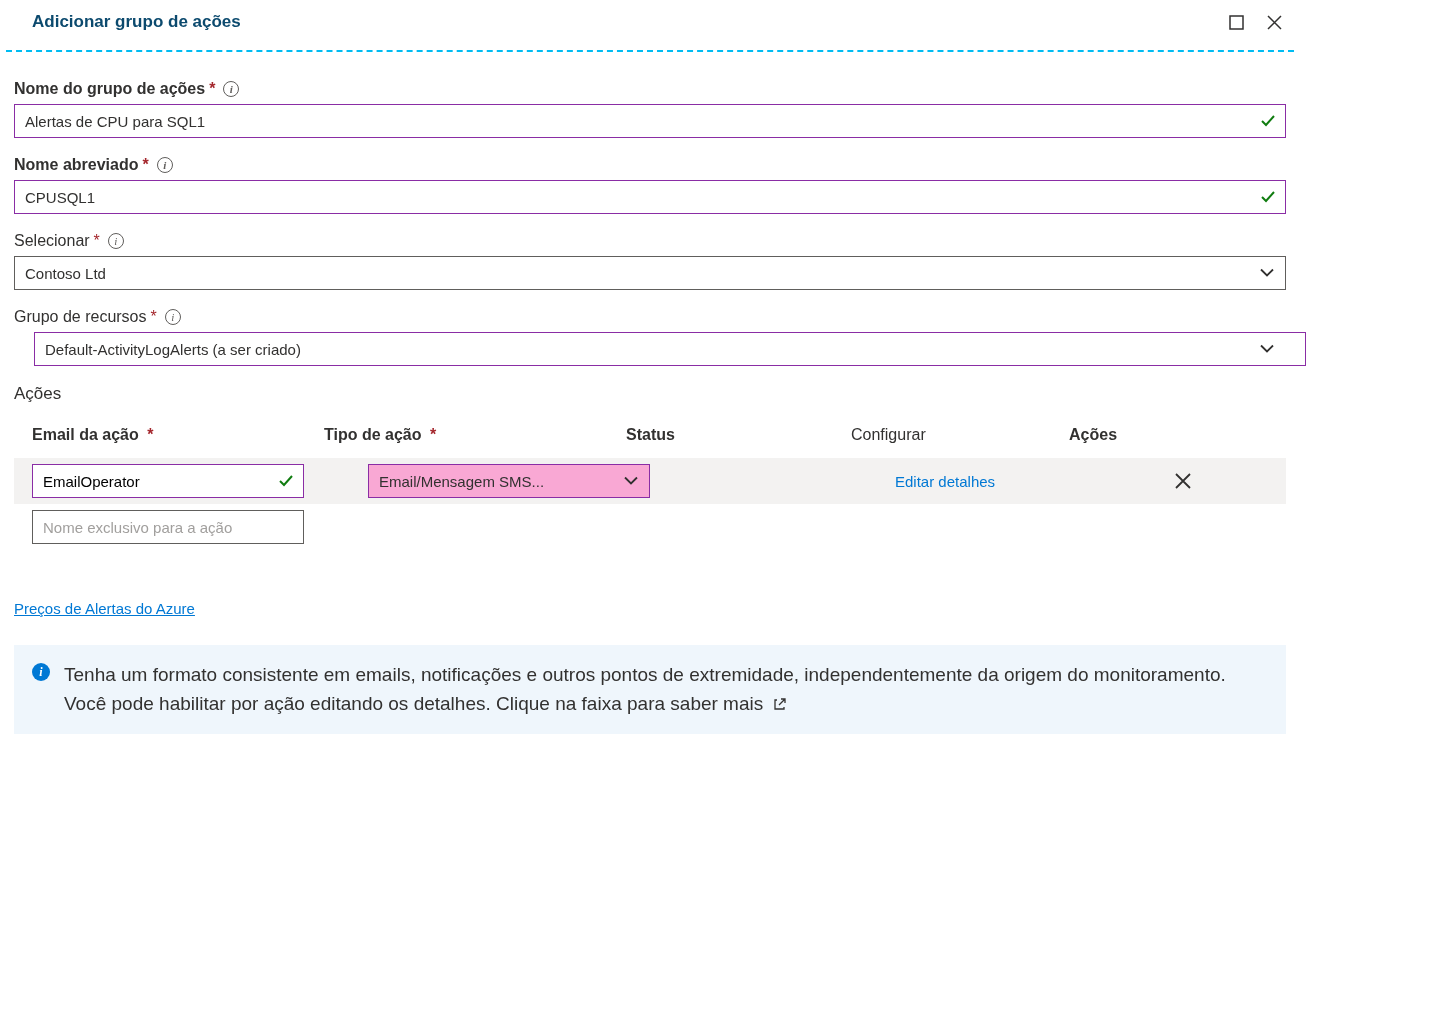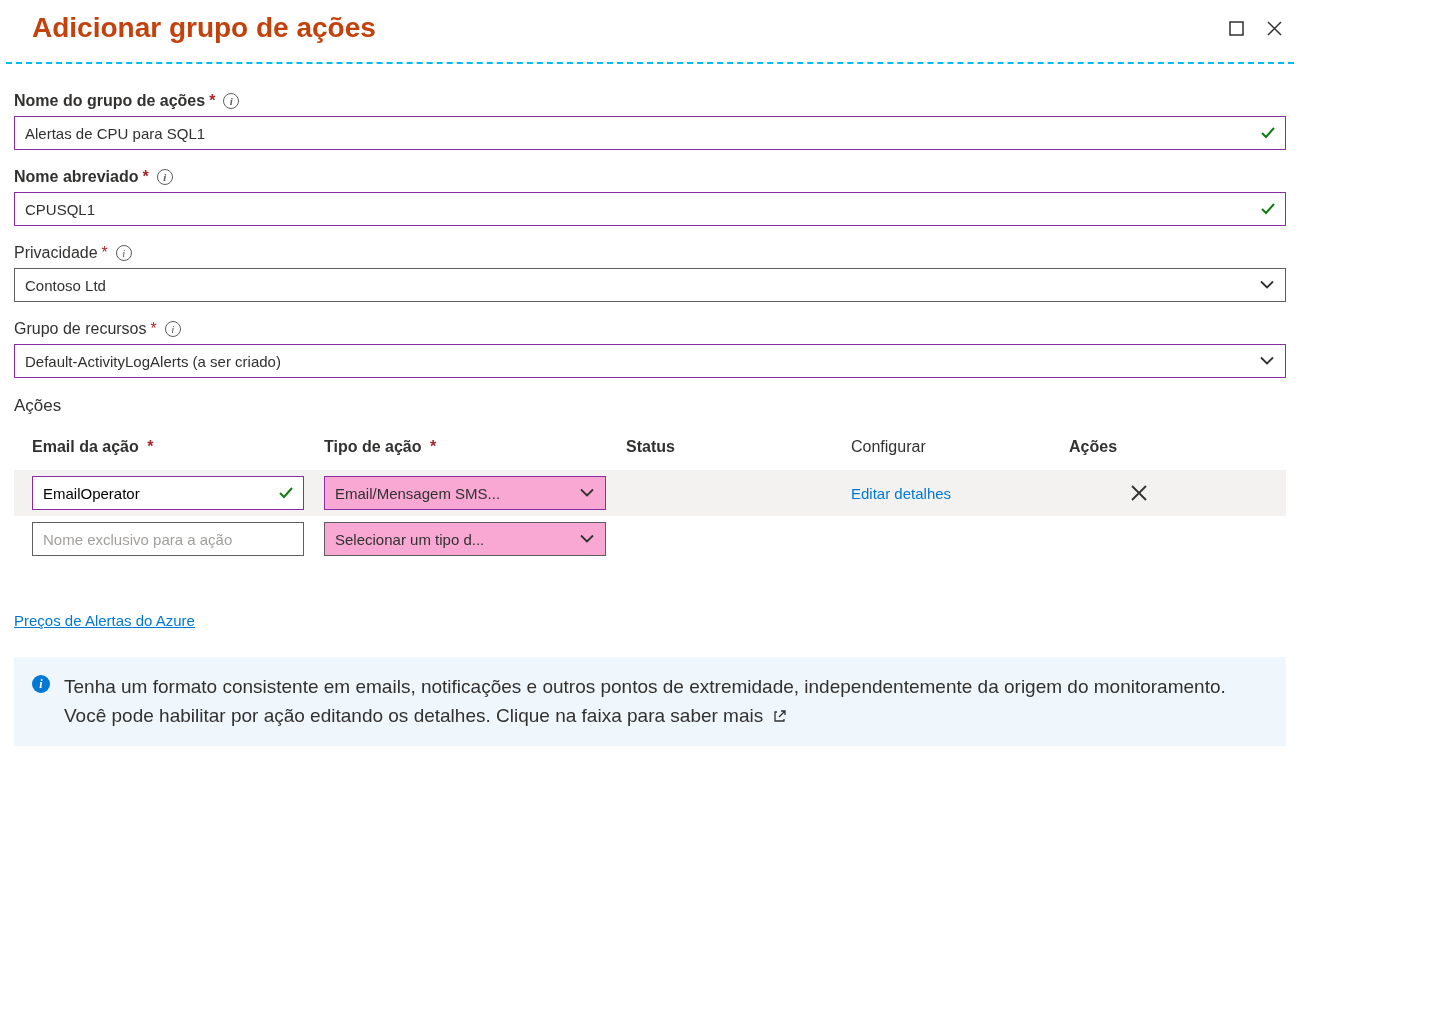--- a/index.html
+++ b/index.html
@@ -19,23 +19,23 @@
       padding: 0 6px;
     }
     .header {
       display: flex;
       align-items: center;
       justify-content: space-between;
       padding: 12px 0 18px 26px;
       border-bottom: 2px dashed #00bcf2;
     }
     .header h1 {
-      font-size: 28px;
+      font-size: 17px;
       font-weight: 600;
-      color: #c2410c;
+      color: #0c4a6e;
     }
     .header-controls {
       display: flex;
       gap: 18px;
       padding-right: 10px;
     }
     .icon-btn {
       width: 20px;
       height: 20px;
       cursor: pointer;
@@ -114,20 +114,21 @@
       color: #323130;
       outline: none;
       background: #fff;
       appearance: none;
       cursor: pointer;
       display: flex;
       align-items: center;
     }
     .select-input.purple {
       border: 1px solid #8a2da5;
+      margin-left: 20px;
     }
     .chevron-down {
       position: absolute;
       right: 12px;
       top: 50%;
       transform: translateY(-50%);
       pointer-events: none;
     }
     .section-heading {
       font-size: 17px;
@@ -148,21 +149,21 @@
     .col-config { width: 218px; font-size: 16px; font-weight: 400; }
     .col-actions { width: 140px; font-size: 16px; font-weight: 600; }
     .action-row {
       display: flex;
       padding: 6px 0 6px 18px;
       align-items: center;
     }
     .action-row.shaded {
       background: #f3f2f1;
     }
-    .cell-name { width: 292px; }
+    .cell-name { width: 336px; }
     .cell-type { width: 302px; }
     .cell-status { width: 225px; }
     .cell-config { width: 218px; font-size: 15px; }
     .cell-actions { width: 140px; display: flex; justify-content: center; }
     .small-input {
       width: 272px;
       height: 34px;
       padding: 6px 34px 6px 10px;
       border: 1px solid #8a2da5;
       font-size: 15px;
@@ -293,21 +294,21 @@
       <div class="input-wrapper">
         <input type="text" class="text-input" value="CPUSQL1" style="">
         <svg class="check-icon" viewBox="0 0 16 16">
             <path d="M2 8 L6 12 L14 3" stroke="#107c10" stroke-width="2" fill="none"></path>
           </svg>
       </div>
     </div>
 
     <div class="form-group">
       <div class="form-label normal">
-        <span>Privacidade</span>
+        <span>Selecionar</span>
         <span class="required">*</span>
         <span class="info-icon">i</span>
       </div>
       <div class="select-wrapper">
         <div class="select-input">
           <span>Contoso Ltd</span>
         </div>
         <svg class="chevron-down" width="14" height="9" viewBox="0 0 14 9">
             <path d="M1 1 L7 7 L13 1" stroke="#323130" stroke-width="1.8" fill="none"></path>
           </svg>
@@ -370,30 +371,20 @@
             </svg>
         </div>
       </div>
 
       <div class="action-row">
         <div class="cell-name">
           <div class="small-wrap">
             <input type="text" class="small-input grey" placeholder="Nome exclusivo para a ação" style="">
           </div>
         </div>
-        <div class="cell-type">
-          <div class="small-wrap">
-            <div class="small-select grey">
-              <span>Selecionar um tipo d...</span>
-            </div>
-            <svg class="chevron-down" width="14" height="9" viewBox="0 0 14 9">
-                <path d="M1 1 L7 7 L13 1" stroke="#323130" stroke-width="1.8" fill="none"></path>
-              </svg>
-          </div>
-        </div>
         <div class="cell-status"></div>
         <div class="cell-config"></div>
         <div class="cell-actions"></div>
       </div>
     </div>
 
     <div class="links-section">
       <a class="link">Preços de Alertas do Azure</a>
     </div>
 

